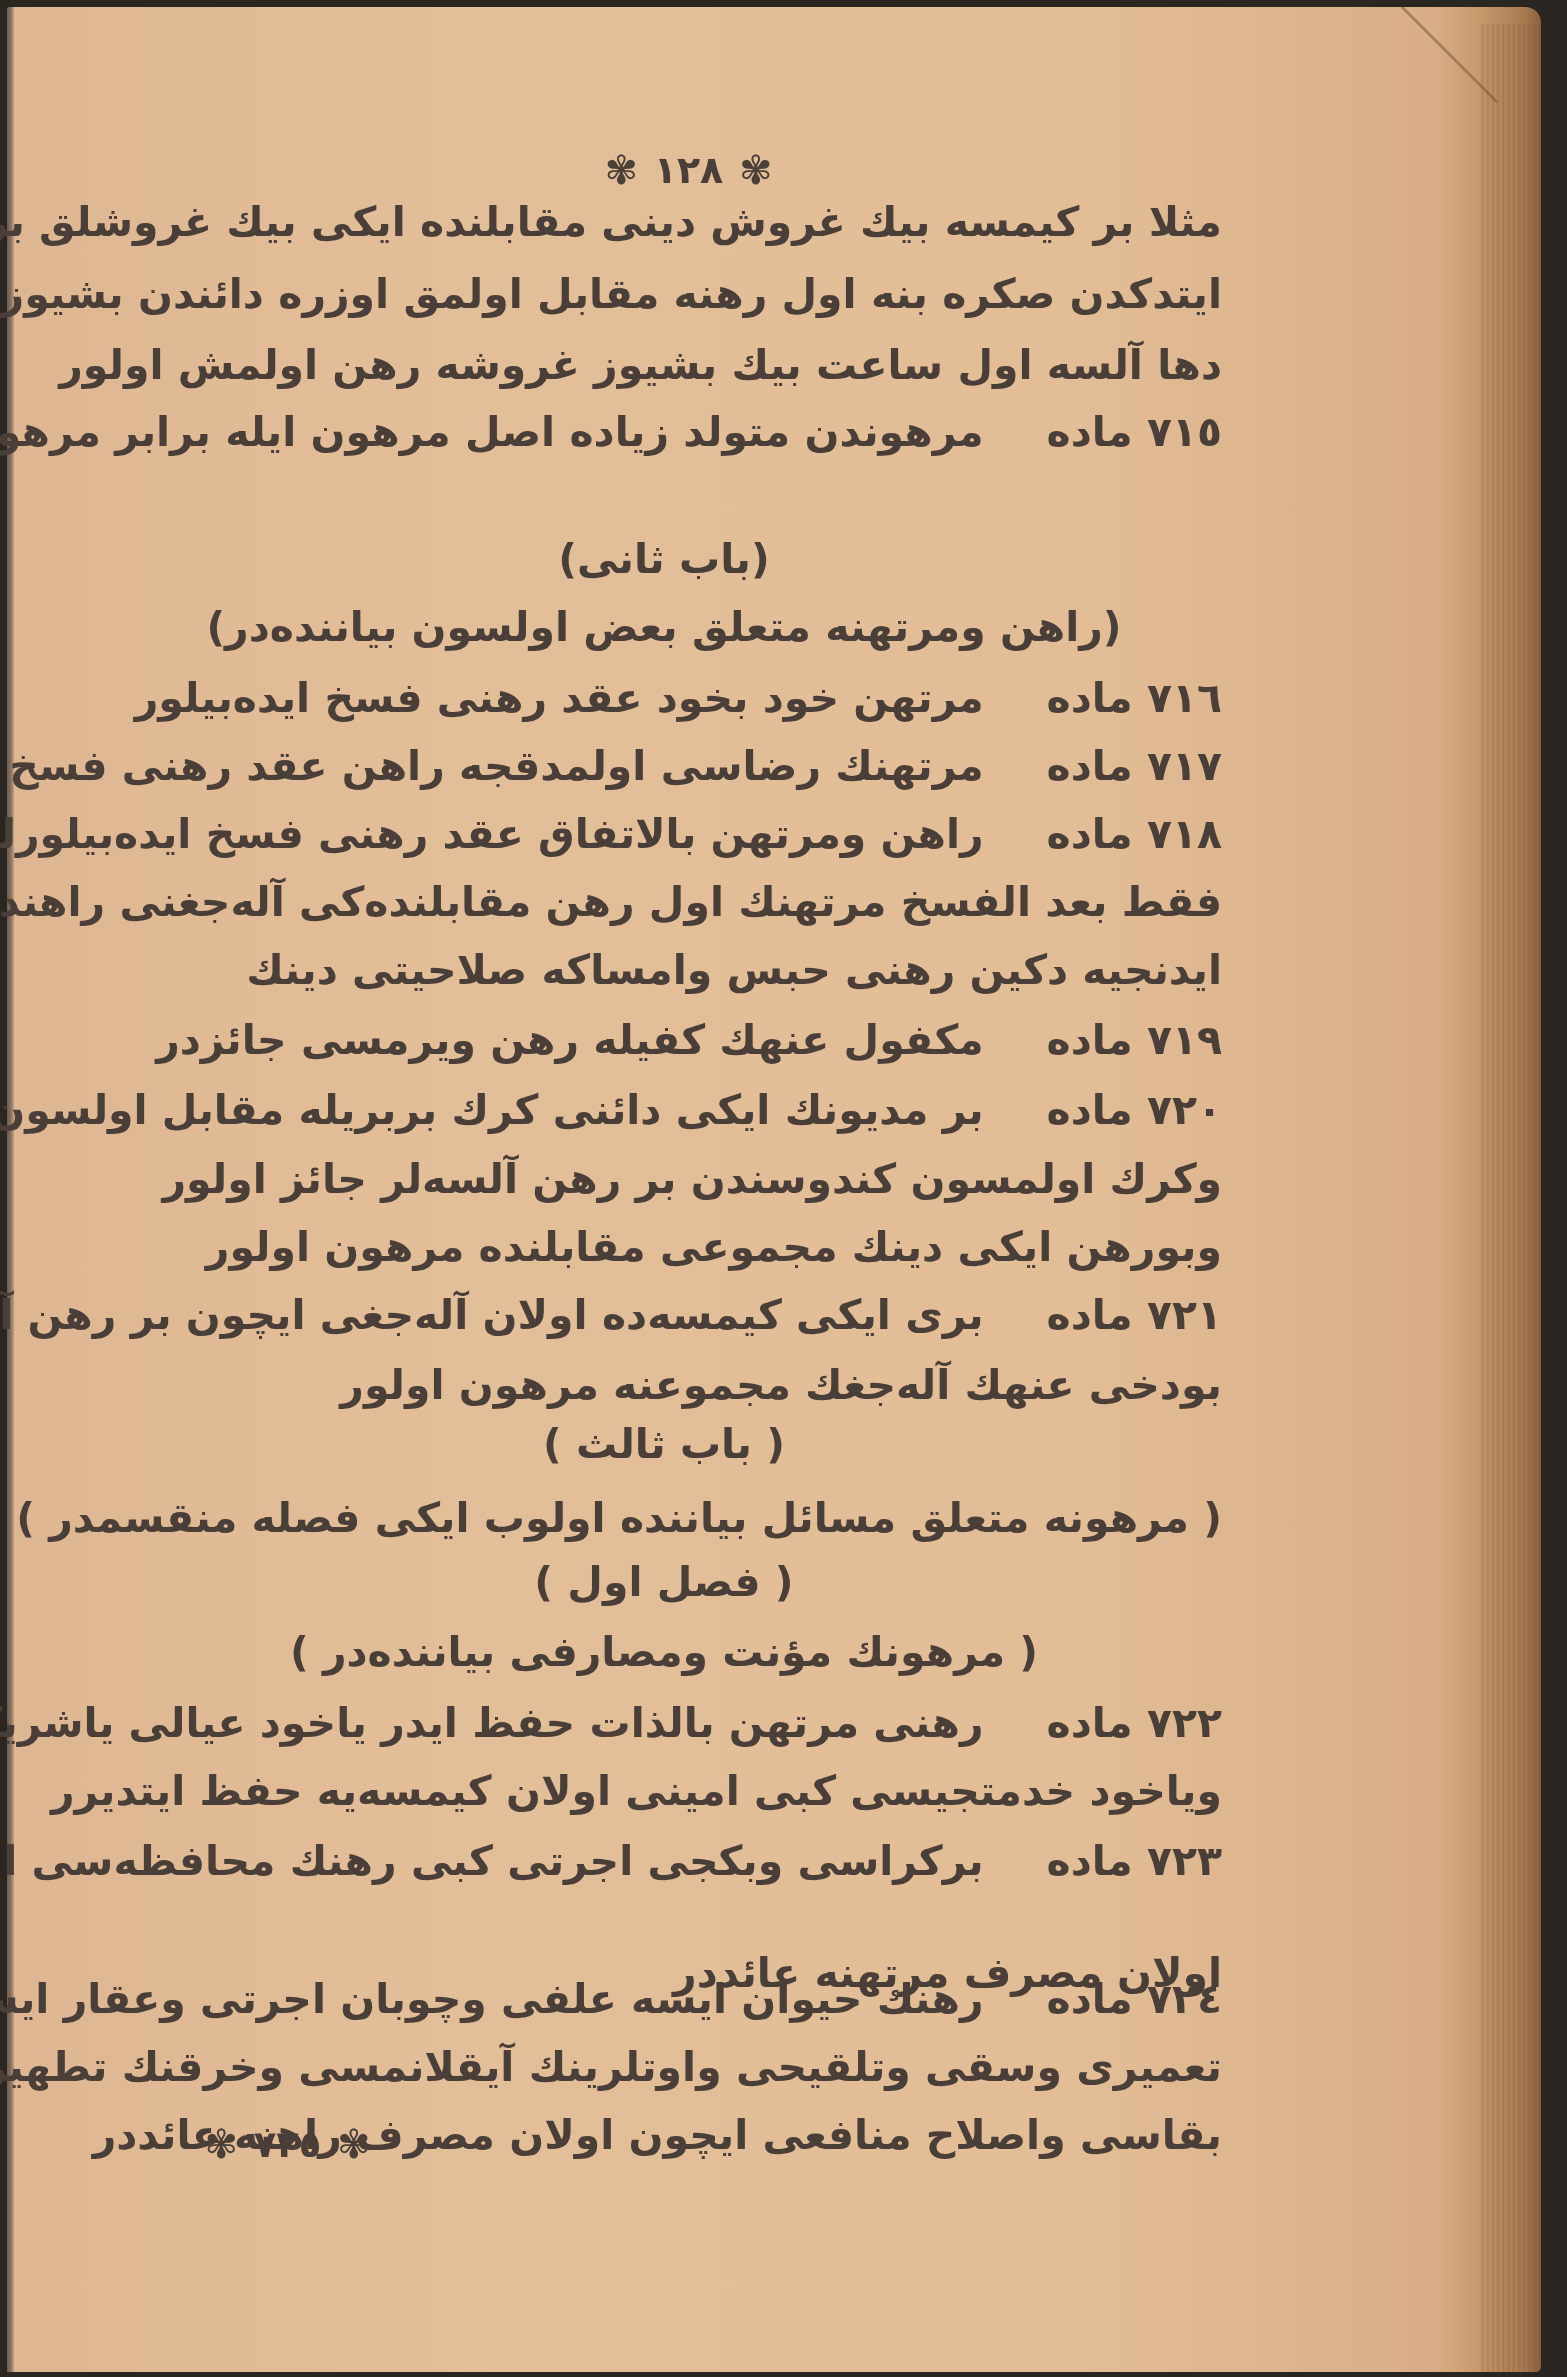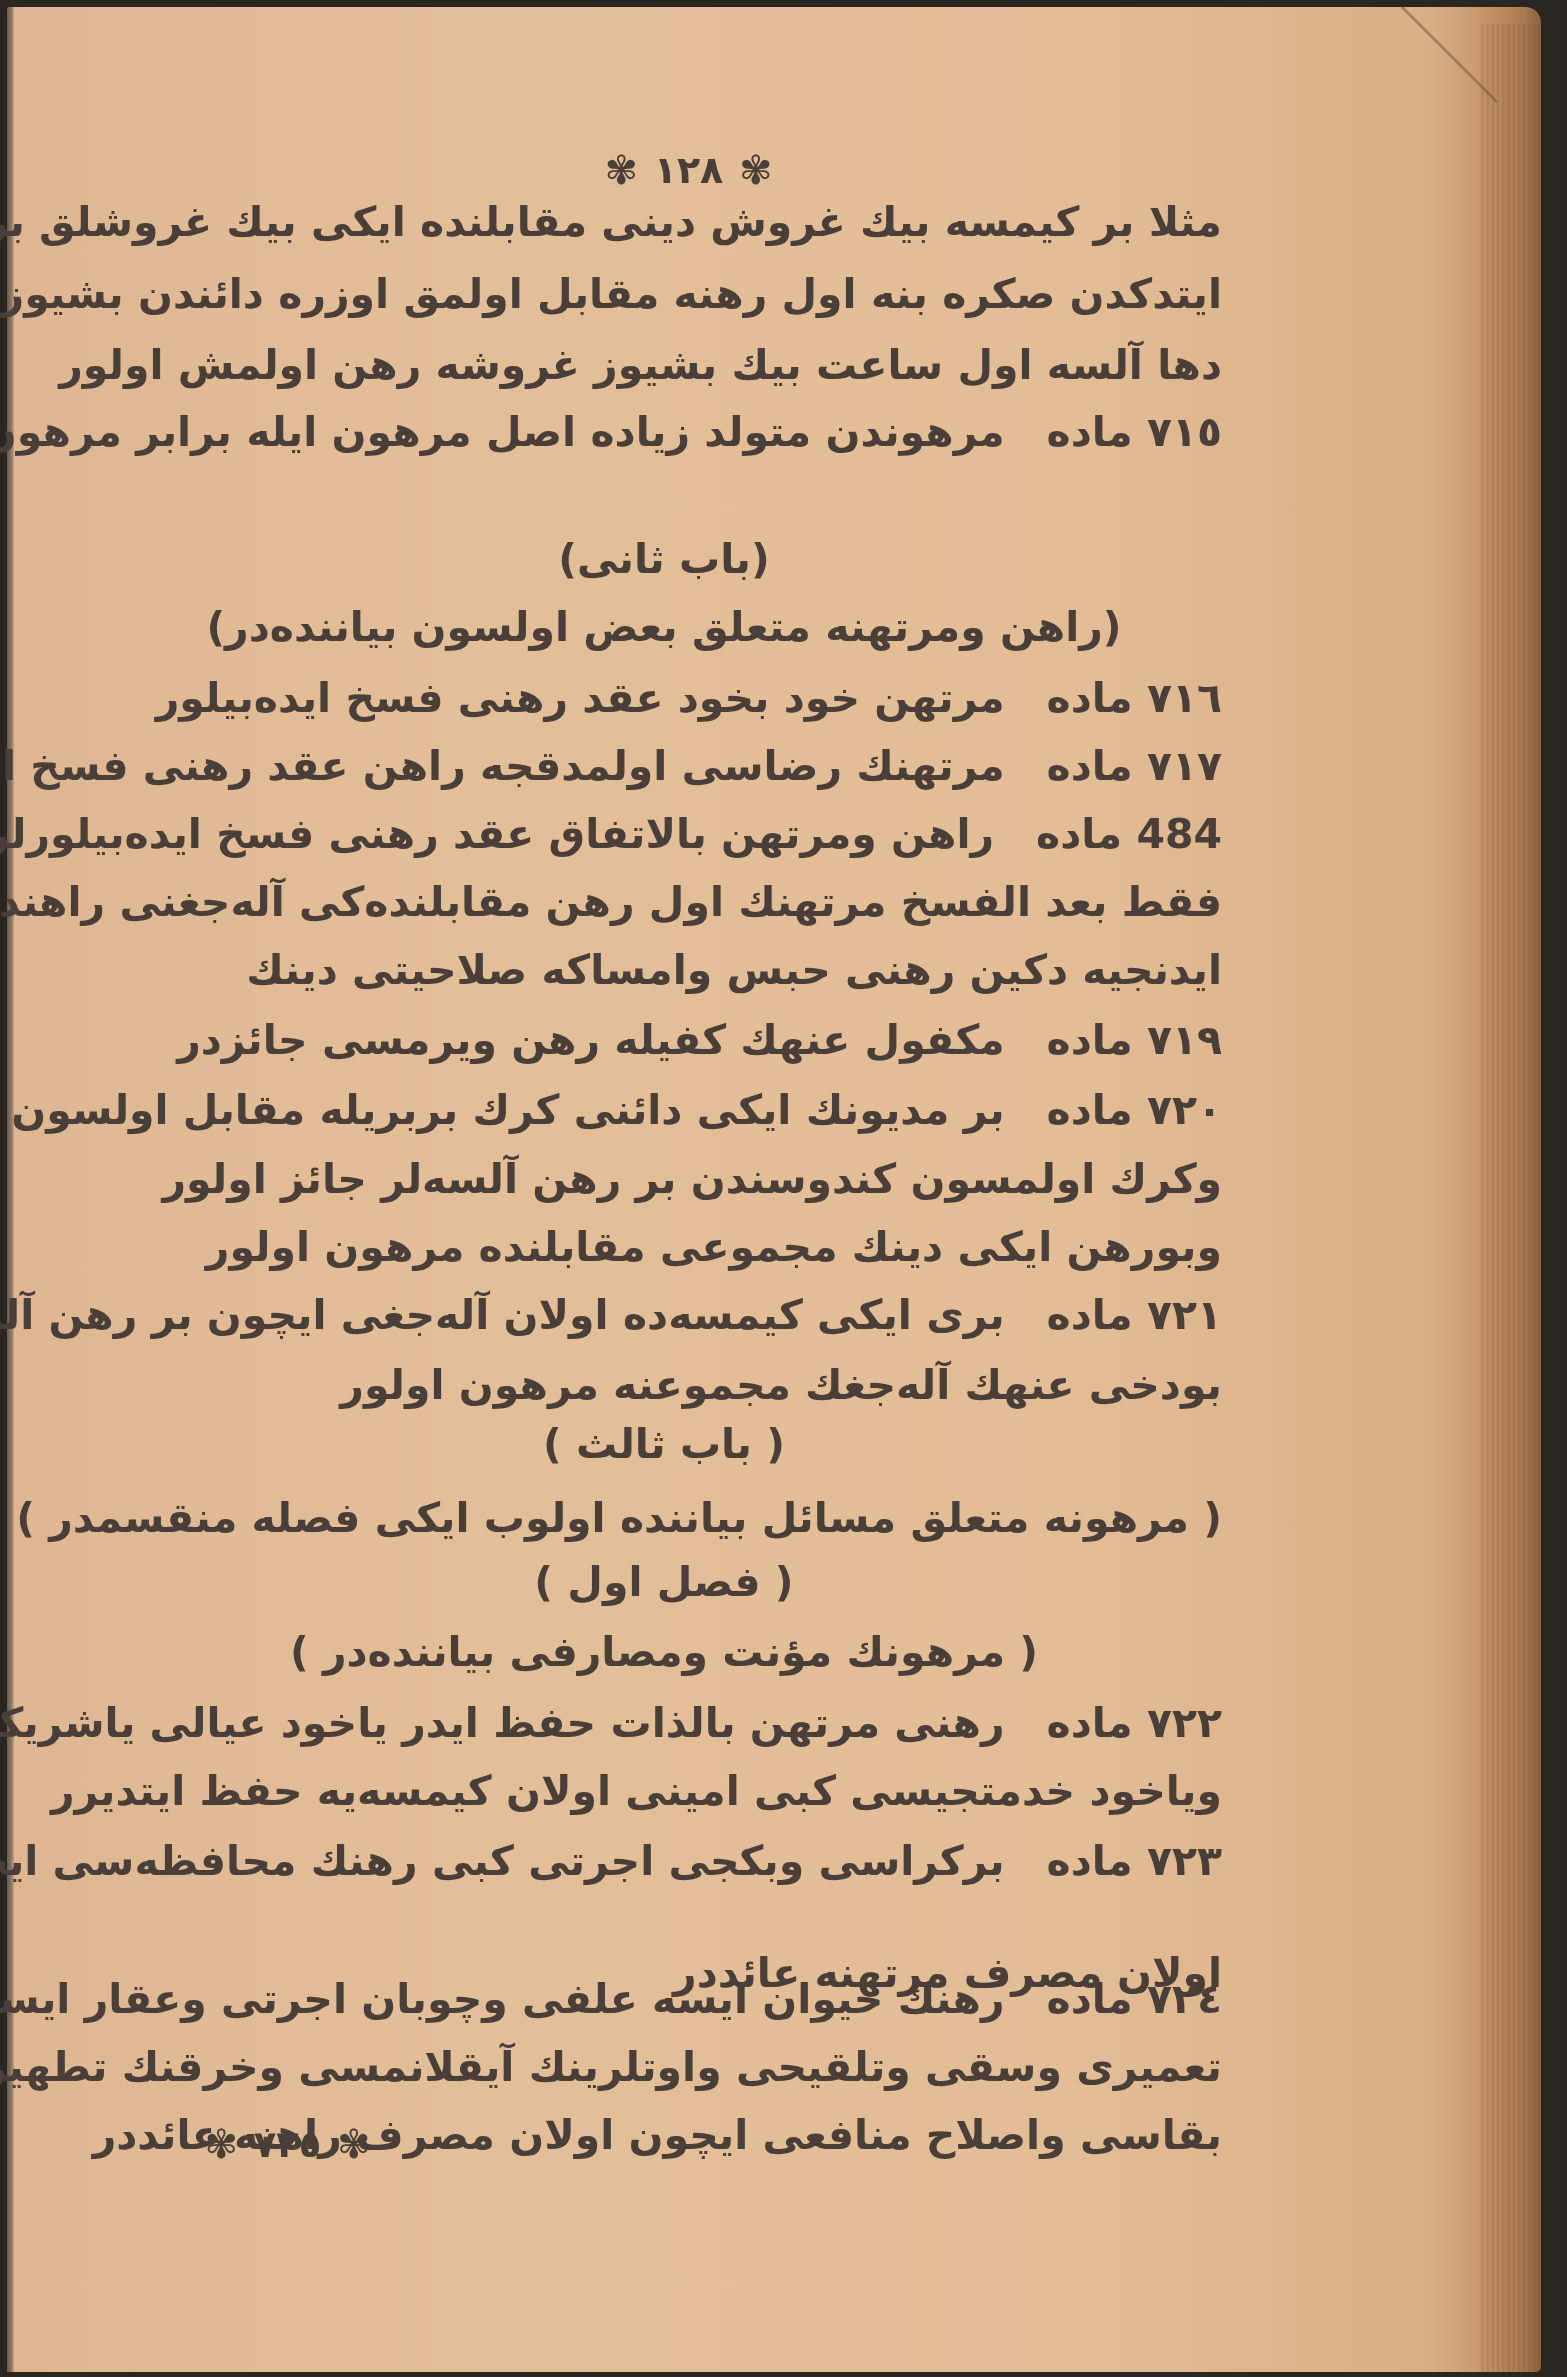--- a/index.html
+++ b/index.html
@@ -91,21 +91,21 @@
       text-align-last: justify;
     }
     .line.short {
       text-align-last: right;
     }
     .line.center {
       text-align-last: center;
     }
     .art-num {
       display: inline-block;
-      margin-left: 42px;
+      margin-left: 63px;
     }
     .footer {
       position: absolute;
       left: 183px;
       top: 2109px;
       width: 209px;
       height: 70px;
       direction: rtl;
       display: flex;
       align-items: center;
@@ -137,21 +137,21 @@
     <div class="line" style="top:71px"><span>مثلا بر كيمسه بيك غروش دينى مقابلنده ايكى بيك غروشلق برساعت رهن</span></div>
     <div class="line" style="top:143px"><span>ايتدكدن صكره بنه اول رهنه مقابل اولمق اوزره دائندن بشيوز غروش</span></div>
     <div class="line short" style="top:214px; width:1072px"><span>دها آلسه اول ساعت بيك بشيوز غروشه رهن اولمش اولور</span></div>
     <div class="line" style="top:281px"><span class="art-num">٧١٥ ماده</span><span>مرهوندن متولد زياده اصل مرهون ايله برابر مرهون اولور</span></div>
 
     <div class="line center" style="top:408px"><span>(باب ثانى)</span></div>
     <div class="line center" style="top:476px"><span>(راهن ومرتهنه متعلق بعض اولسون بياننده‌در)</span></div>
 
     <div class="line short" style="top:547px"><span class="art-num">٧١٦ ماده</span><span>مرتهن خود بخود عقد رهنى فسخ ايده‌بيلور</span></div>
     <div class="line" style="top:615px"><span class="art-num">٧١٧ ماده</span><span>مرتهنك رضاسى اولمدقجه راهن عقد رهنى فسخ ايده‌مز</span></div>
-    <div class="line short" style="top:683px"><span class="art-num">484 ماده</span><span>راهن ومرتهن بالاتفاق عقد رهنى فسخ ايده‌بيلورلر</span></div>
+    <div class="line short" style="top:683px"><span class="art-num">٧١٨ ماده</span><span>راهن ومرتهن بالاتفاق عقد رهنى فسخ ايده‌بيلورلر</span></div>
     <div class="line" style="top:751px"><span>فقط بعد الفسخ مرتهنك اول رهن مقابلنده‌كى آله‌جغنى راهندن استيفا</span></div>
     <div class="line short" style="top:819px"><span>ايدنجيه دكين رهنى حبس وامساكه صلاحيتى دينك</span></div>
     <div class="line short" style="top:889px"><span class="art-num">٧١٩ ماده</span><span>مكفول عنهك كفيله رهن ويرمسى جائزدر</span></div>
     <div class="line" style="top:959px"><span class="art-num">٧٢٠ ماده</span><span>بر مديونك ايكى دائنى كرك بربريله مقابل اولسون</span></div>
     <div class="line short" style="top:1028px"><span>وكرك اولمسون كندوسندن بر رهن آلسه‌لر جائز اولور</span></div>
     <div class="line short" style="top:1096px"><span>وبورهن ايكى دينك مجموعى مقابلنده مرهون اولور</span></div>
     <div class="line" style="top:1164px"><span class="art-num">٧٢١ ماده</span><span>برى ايكى كيمسه‌ده اولان آله‌جغى ايچون بر رهن آلسه جائز اولور</span></div>
     <div class="line short" style="top:1234px"><span>بودخى عنهك آله‌جغك مجموعنه مرهون اولور</span></div>
 
     <div class="line center" style="top:1293px"><span>( باب ثالث )</span></div>

